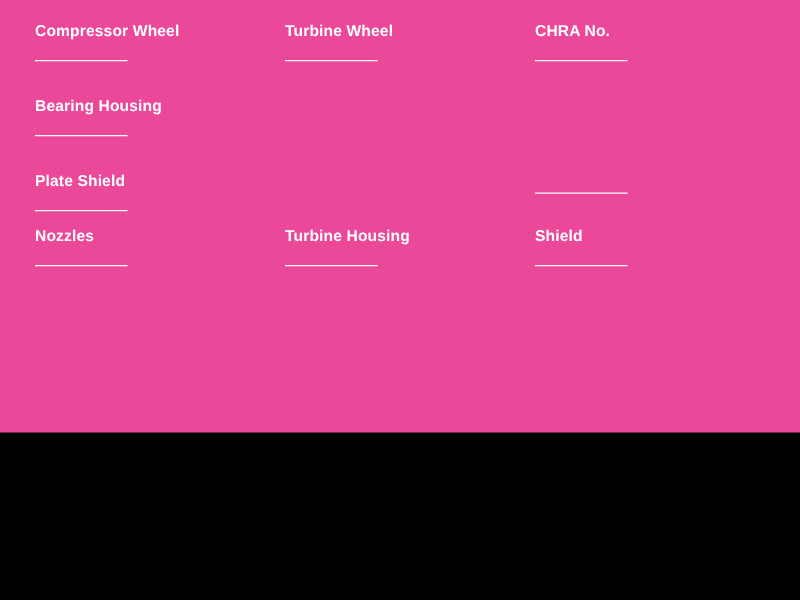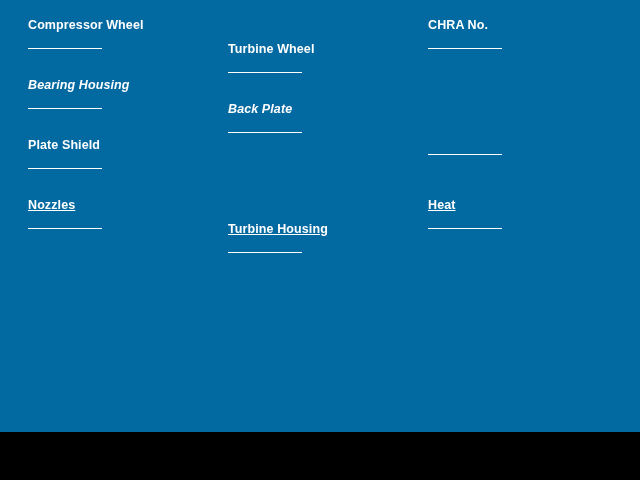--- a/index.html
+++ b/index.html
@@ -12,22 +12,22 @@
     height: 480px;
     overflow: hidden;
     font-family: "Liberation Sans", sans-serif;
     color: #ffffff;
   }
   #form-grid {
     position: absolute;
     left: 0;
     top: 0;
     width: 640px;
-    height: 432px;
-    background: #0369a1;
+    height: 346px;
+    background: #ec4899;
   }
   .field {
     position: absolute;
     width: 180px;
   }
   .field-label {
     font-size: 12.5px;
     font-weight: bold;
     line-height: 14px;
     color: #ffffff;
@@ -35,27 +35,27 @@
     letter-spacing: 0.1px;
   }
   .field-underline {
     margin-top: 16px;
     width: 74px;
     height: 0;
     border-bottom: 1px solid #ffffff;
   }
   
   .col-0 { left: 28px; }
-  .col-1 { left: 228px; margin-top: 24px; }
+  .col-1 { left: 228px; }
   .col-2 { left: 428px; }
   
   .row-0 { top: 18px; }
-  .row-1 { top: 78px; font-style: italic; }
+  .row-1 { top: 78px; }
   .row-2 { top: 138px; }
-  .row-3 { top: 198px; text-decoration: underline; }
+  .row-3 { top: 182px; }
 </style>
 </head>
 <body>
 
 <div id="form-grid">
 
   <div class="field col-0 row-0">
     <div class="field-label">Compressor Wheel</div>
     <div class="field-underline"></div>
   </div>
@@ -69,34 +69,30 @@
   </div>
   <div class="field col-0 row-3">
     <div class="field-label">Nozzles</div>
     <div class="field-underline"></div>
   </div>
 
   <div class="field col-1 row-0">
     <div class="field-label">Turbine Wheel</div>
     <div class="field-underline"></div>
   </div>
-  <div class="field col-1 row-1">
-    <div class="field-label">Back Plate</div>
-    <div class="field-underline"></div>
-  </div>
   <div class="field col-1 row-3">
     <div class="field-label">Turbine Housing</div>
     <div class="field-underline"></div>
   </div>
 
   <div class="field col-2 row-0">
     <div class="field-label">CHRA No.</div>
     <div class="field-underline"></div>
   </div>
   <div class="field col-2 row-2">
     <div class="field-underline"></div>
   </div>
   <div class="field col-2 row-3">
-    <div class="field-label">Heat</div>
+    <div class="field-label">Shield</div>
     <div class="field-underline"></div>
   </div>
 
 </div>
 
 </body></html>

